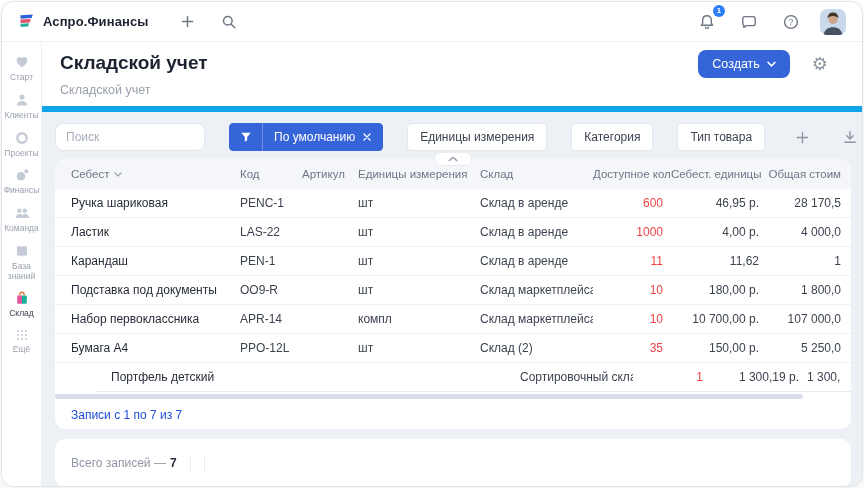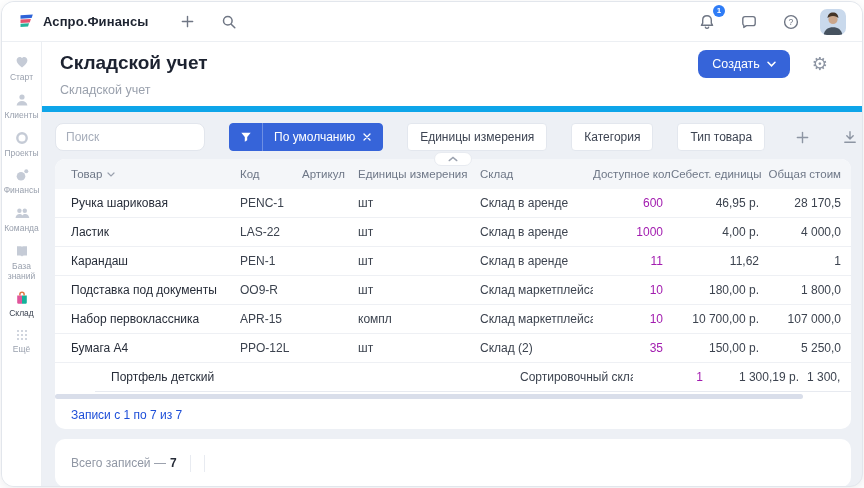--- a/index.html
+++ b/index.html
@@ -59,21 +59,21 @@
   .trow{display:flex;align-items:center;height:29px;border-bottom:1px solid #eef0f4;font-size:12px;
     color:#3c434f;padding-right:10px;cursor:pointer;}
   .c{white-space:nowrap;overflow:hidden;padding-right:8px;}
   .c-product{width:185px;padding-left:16px;display:flex;align-items:center;gap:5px;}
   .trow .c-product{color:#272d39;}
   .c-code{width:62px;}
   .c-article{width:56px;}
   .c-unit{width:122px;}
   .c-wh{width:113px;}
   .c-qty{width:78px;text-align:right;}
-  .trow .c-qty{color:#a21caf;}
+  .trow .c-qty{color:#ef4444;}
   .c-cost{width:96px;text-align:right;}
   .c-total{flex:1;text-align:right;padding-right:0;}
   .hscroll{height:5px;margin:2px 48px 2px 0;}
   .hscroll .thumb{height:5px;background:#d9deea;border-radius:3px;width:100%;cursor:pointer;}
   .tfoot{height:28px;display:flex;align-items:center;padding-left:16px;font-size:12px;color:#1d4ed8;}
   
   .summary{margin-top:10px;height:48px;background:#fff;border-radius:10px;display:flex;align-items:center;
     padding:0 16px;font-size:12px;color:#9097a4;gap:13px;}
   .summary b{color:#272d39;font-weight:700;margin-left:4px;}
   .vdiv{width:1px;height:17px;background:#e8ebf1;}
@@ -264,21 +264,21 @@
 
       <section class="card">
         <div class="collapse-pill">
           <svg width="10" height="6" viewBox="0 0 10 6" fill="none" stroke="#9aa1ae" stroke-width="1.4" stroke-linecap="round">
               <path d="M1.2 4.6 5 1.4l3.8 3.2"></path>
             </svg>
         </div>
 
         <div class="thead">
           <div class="c c-product">
-            <span>Товар</span>
+            <span>Себест</span>
             <svg width="8" height="5" viewBox="0 0 8 5" fill="none" stroke="#9aa1ae" stroke-width="1.2" stroke-linecap="round">
                 <path d="M1 1 4 4 7 1"></path>
               </svg>
           </div>
           <div class="c c-code">Код</div>
           <div class="c c-article">Артикул</div>
           <div class="c c-unit">Единицы измерения</div>
           <div class="c c-wh">Склад</div>
           <div class="c c-qty">Доступное кол-во</div>
           <div class="c c-cost">Себест. единицы</div>
@@ -320,21 +320,21 @@
           <div class="c c-code">OO9-R</div>
           <div class="c c-article"></div>
           <div class="c c-unit">шт</div>
           <div class="c c-wh">Склад маркетплейса</div>
           <div class="c c-qty">10</div>
           <div class="c c-cost">180,00 р.</div>
           <div class="c c-total">1 800,0</div>
         </div>
         <div class="trow">
           <div class="c c-product">Набор первоклассника</div>
-          <div class="c c-code">APR-15</div>
+          <div class="c c-code">APR-14</div>
           <div class="c c-article"></div>
           <div class="c c-unit">компл</div>
           <div class="c c-wh">Склад маркетплейса</div>
           <div class="c c-qty">10</div>
           <div class="c c-cost">10 700,00 р.</div>
           <div class="c c-total">107 000,0</div>
         </div>
         <div class="trow">
           <div class="c c-product">Бумага А4</div>
           <div class="c c-code">PPO-12L</div>

